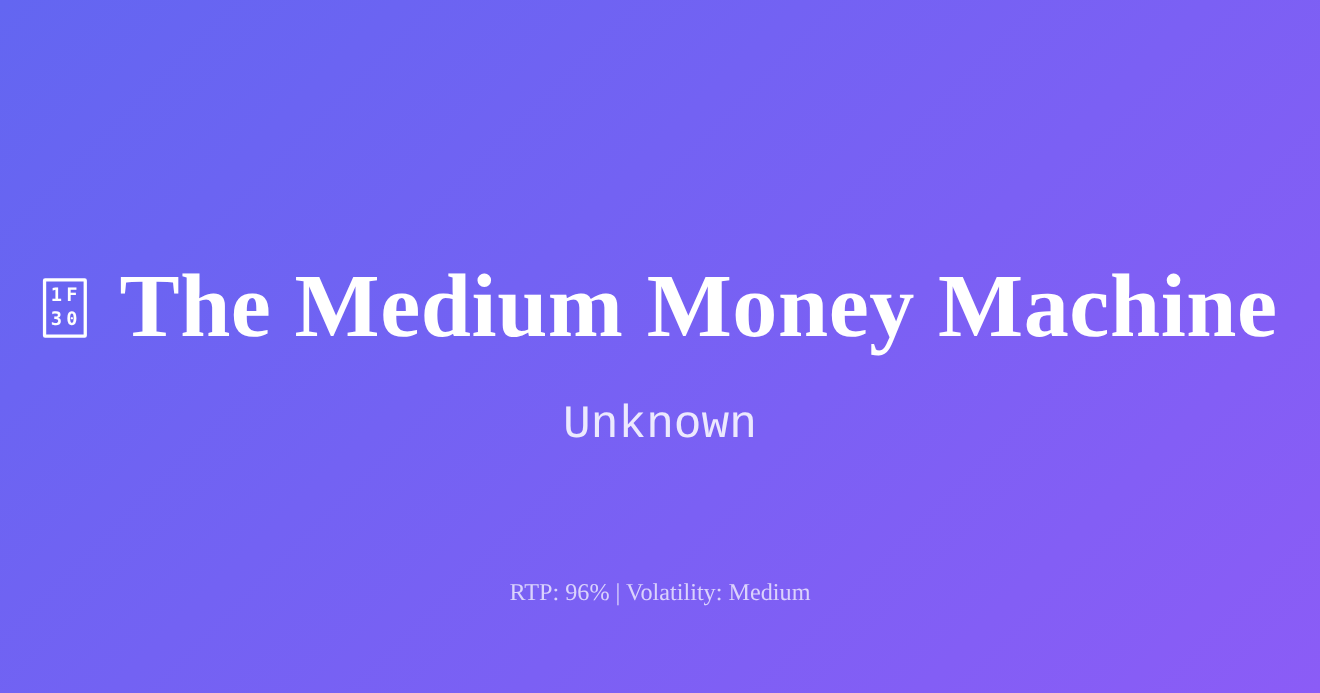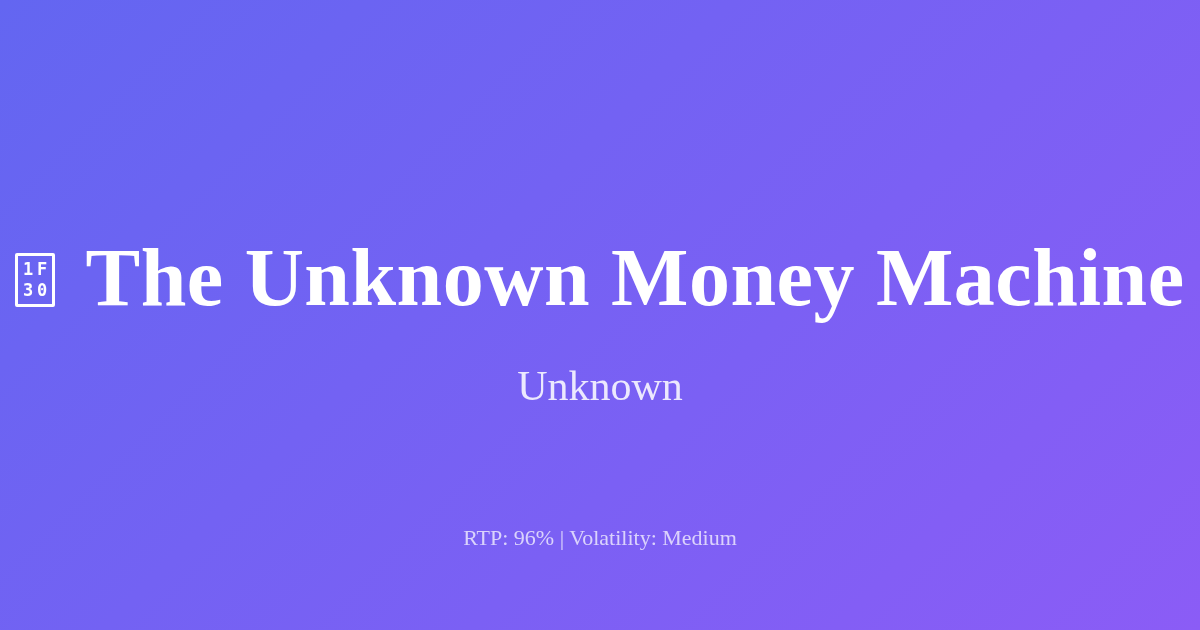--- a/index.html
+++ b/index.html
@@ -88,20 +88,21 @@
   .subtitle {
     position: absolute;
     top: 363px;
     left: 0;
     width: 1200px;
     text-align: center;
     font-size: 42px;
     line-height: 1.1;
     font-weight: 400;
     color: rgba(255, 255, 255, 0.86);
+    font-family: Liberation Mono, monospace;
   }
 
   
   .meta {
     position: absolute;
     top: 526px;
     left: 0;
     width: 1200px;
     text-align: center;
     font-size: 22px;
@@ -120,21 +121,21 @@
 
       <span class="tofu">
         <span class="tofu-grid">
           <span>1</span>
           <span>F</span>
           <span>3</span>
           <span>0</span>
         </span>
       </span>
 
-      <span class="title-text">The Unknown Money Machine</span>
+      <span class="title-text">The Medium Money Machine</span>
     </div>
   </div>
 
   <div class="subtitle">Unknown</div>
 
   <div class="meta">RTP: 96% | Volatility: Medium</div>
 
 </div>
 
 </body></html>

